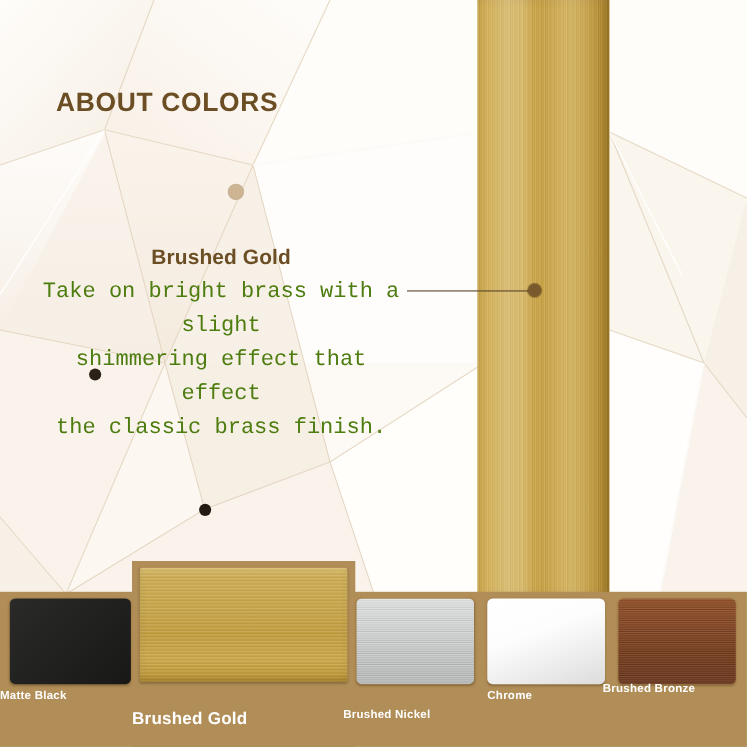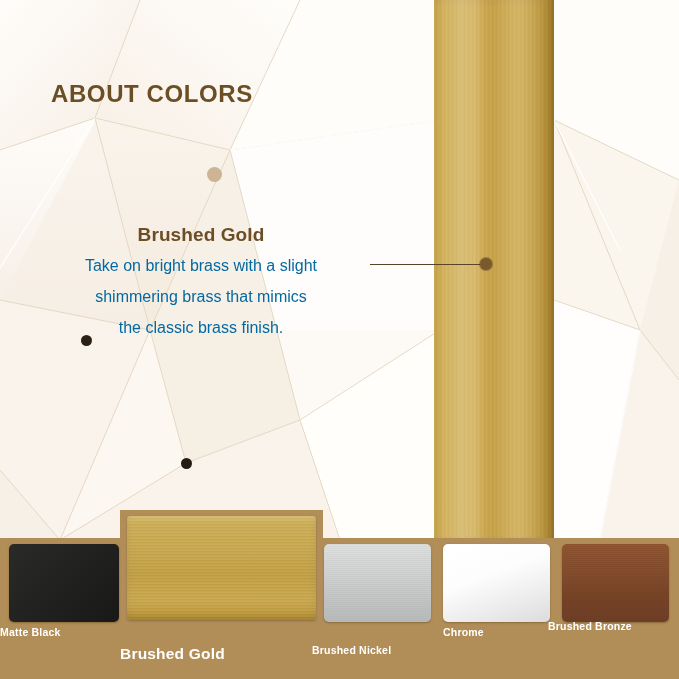--- a/index.html
+++ b/index.html
@@ -51,22 +51,23 @@
   
   #callout{
     position:absolute; left:36px; top:219px; width:330px;
     text-align:center;
   }
   #callout .hl{
     font-size:19px; font-weight:bold; color:#6b4e24;
     line-height:31px; letter-spacing:.1px;
   }
   #callout .desc{
-    font-size:16px; color:#0369a1; line-height:31px;
+    font-size:20px; color:#4d7c0f; line-height:31px;
     letter-spacing:0;
+    font-family:Liberation Mono, monospace;
   }
 
   
   #leader-line{
     position:absolute; left:370px; top:264px; width:116px; height:1px;
     background:#5a4428;
   }
   #leader-dot{
     position:absolute; left:480px; top:258px; width:12px; height:12px;
     border-radius:50%; background:#7a5a2c;
@@ -230,21 +231,21 @@
 
   <span class="bgdot" id="dot-tan"></span>
   <span class="bgdot" id="dot-dark-1"></span>
   <span class="bgdot" id="dot-dark-2"></span>
 
   <div id="title">ABOUT COLORS</div>
 
   <div id="callout">
     <div class="hl">Brushed Gold</div>
     <div class="desc">Take on bright brass with a slight</div>
-    <div class="desc">shimmering brass that mimics</div>
+    <div class="desc">shimmering effect that effect</div>
     <div class="desc">the classic brass finish.</div>
   </div>
 
   <div id="leader-line"></div>
   <div id="leader-dot"></div>
 
   <div id="swatch-bar"></div>
   <div id="selected-plate"></div>
 
   <div class="swatch" id="sw-matte">

